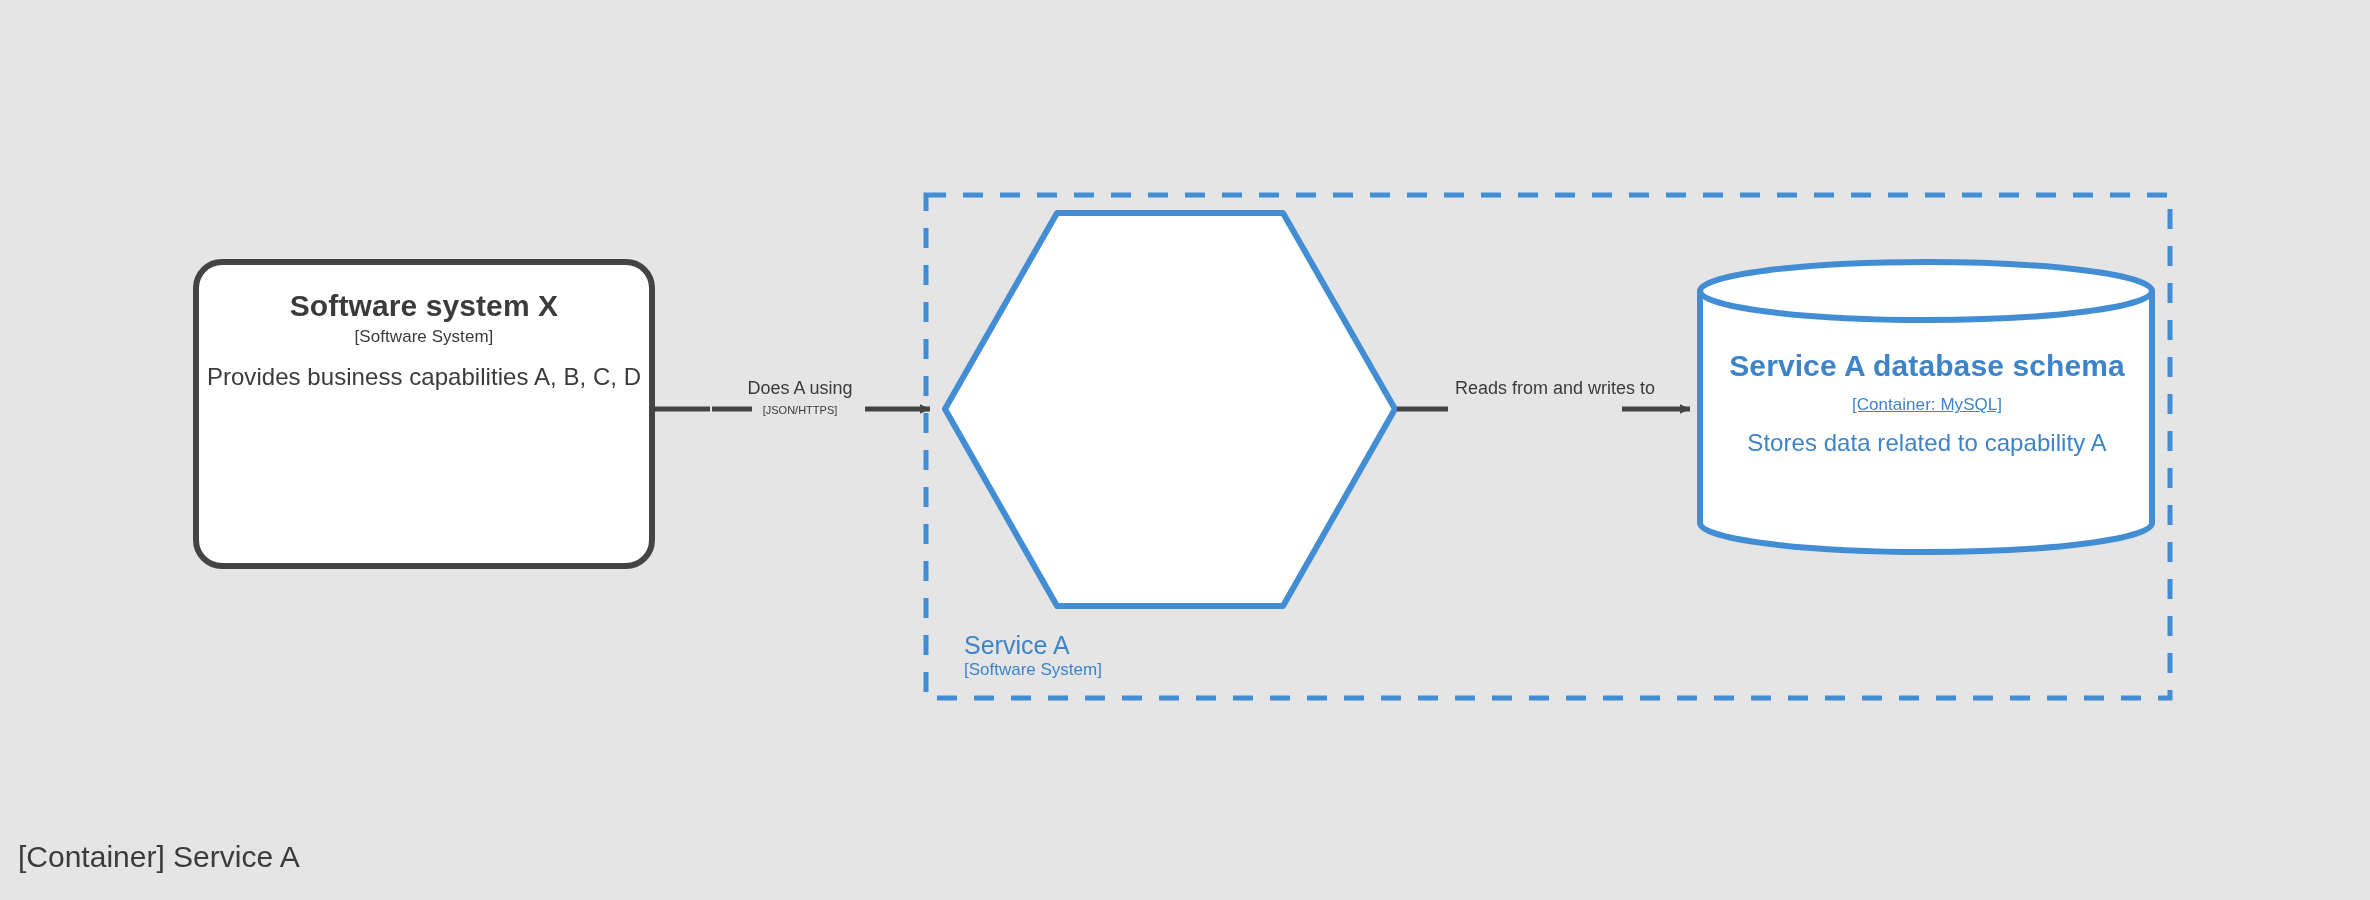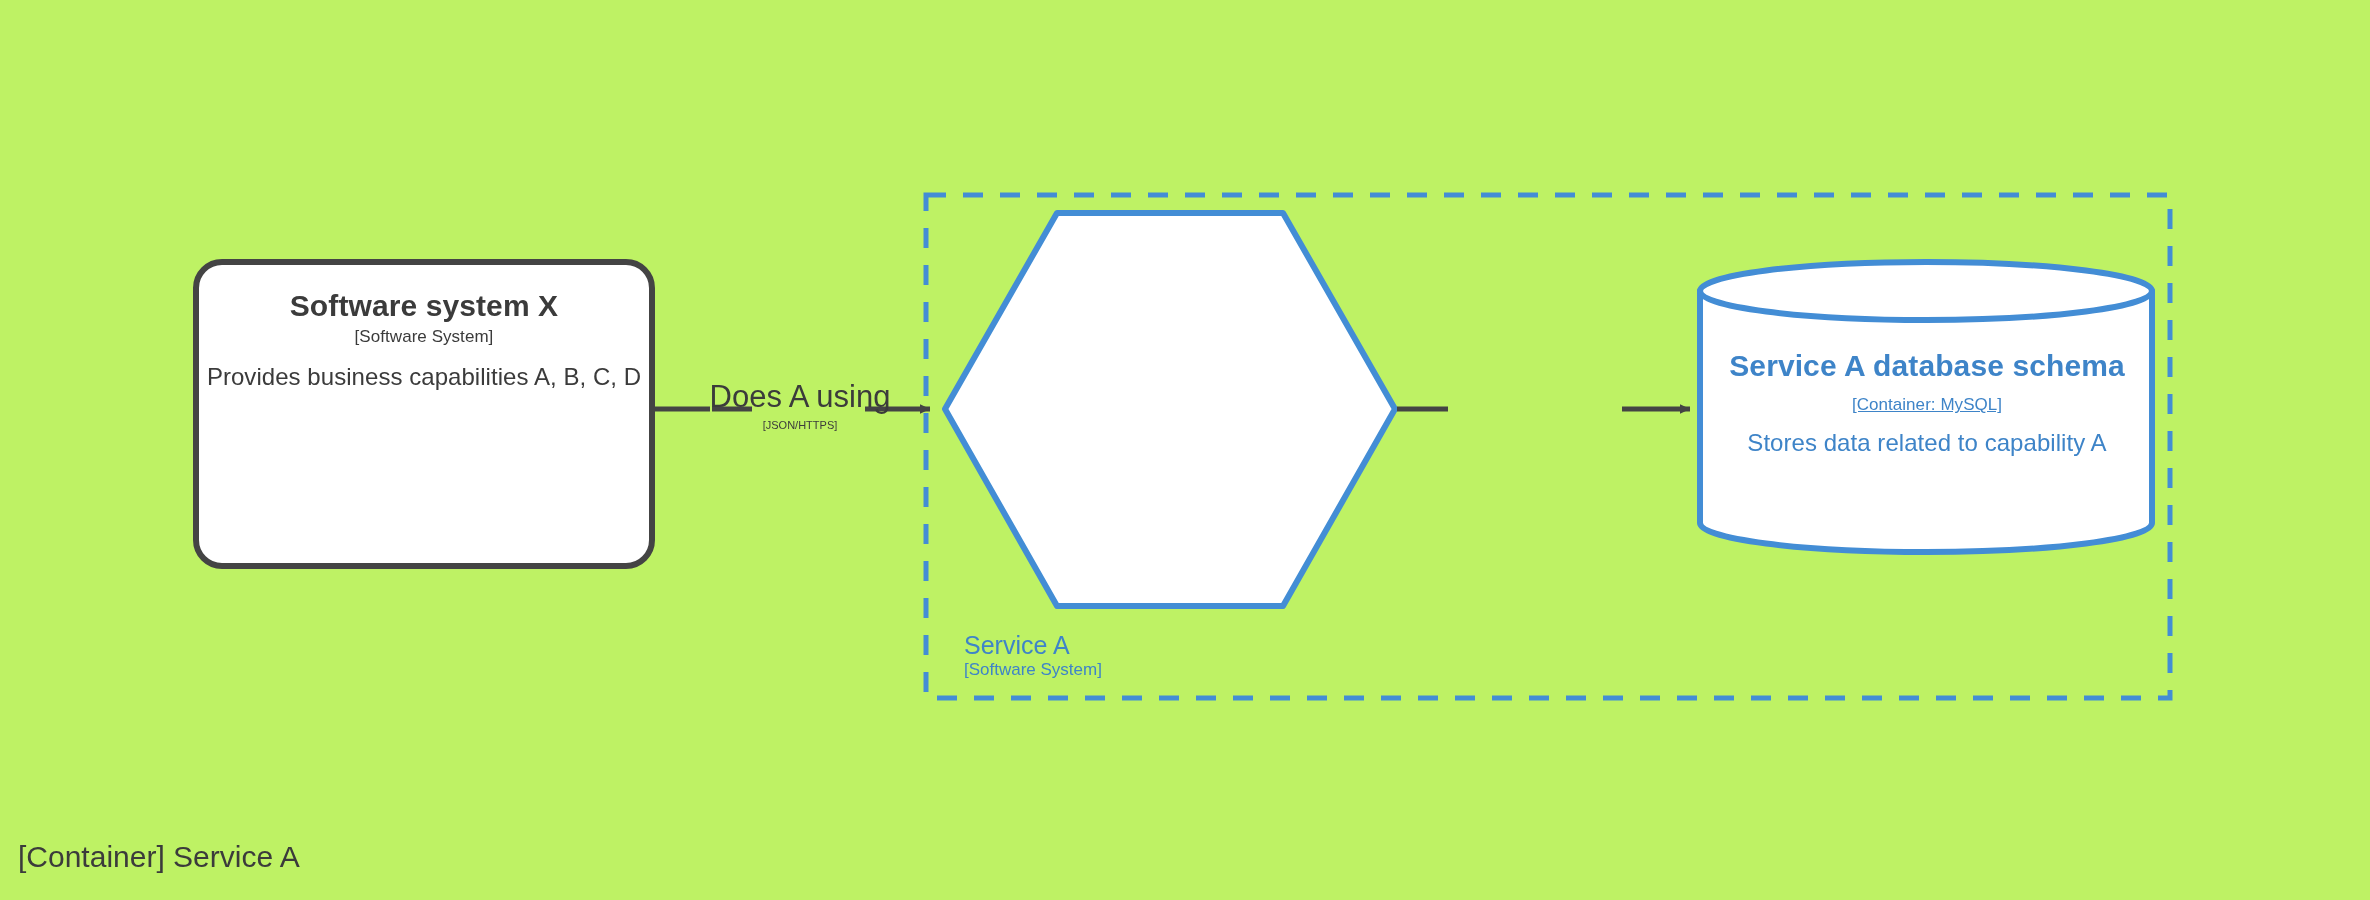--- a/index.html
+++ b/index.html
@@ -7,21 +7,21 @@
     padding: 0;
     background: #ffffff;
   }
   body {
     font-family: "Liberation Sans", "DejaVu Sans", sans-serif;
   }
   #canvas {
     position: relative;
     width: 2370px;
     height: 900px;
-    background: #bef264;
+    background: #e5e5e5;
     overflow: hidden;
   }
   #diagram-svg {
     position: absolute;
     left: 0;
     top: 0;
     width: 2370px;
     height: 900px;
   }
 
@@ -89,21 +89,21 @@
   #boundary-label .b-name { font-size: 25px; }
   #boundary-label .b-type { font-size: 17px; }
 
   
   .rel-label {
     position: absolute;
     text-align: center;
     color: #3b3b3b;
     line-height: 1.2;
   }
-  .rel-label .r-desc { font-size: 31px; white-space: nowrap; }
+  .rel-label .r-desc { font-size: 18px; white-space: nowrap; }
   .rel-label .r-tech { font-size: 11px; white-space: nowrap; margin-top: 4px; }
   #rel-1-label { left: 660px; top: 378px; width: 280px; }
   #rel-2-label { left: 1430px; top: 378px; width: 250px; }
 
   
   #diagram-caption {
     position: absolute;
     left: 18px;
     top: 840px;
     font-size: 30px;
@@ -162,16 +162,19 @@
   <div id="boundary-label">
     <div class="b-name">Service A</div>
     <div class="b-type">[Software System]</div>
   </div>
 
   <div class="rel-label" id="rel-1-label">
     <div class="r-desc">Does A using</div>
     <div class="r-tech">[JSON/HTTPS]</div>
   </div>
 
+  <div class="rel-label" id="rel-2-label">
+    <div class="r-desc" style="white-space:normal;">Reads from and writes to</div>
+  </div>
 
   <div id="diagram-caption">[Container] Service A</div>
 
 </div>
 
 </body></html>

